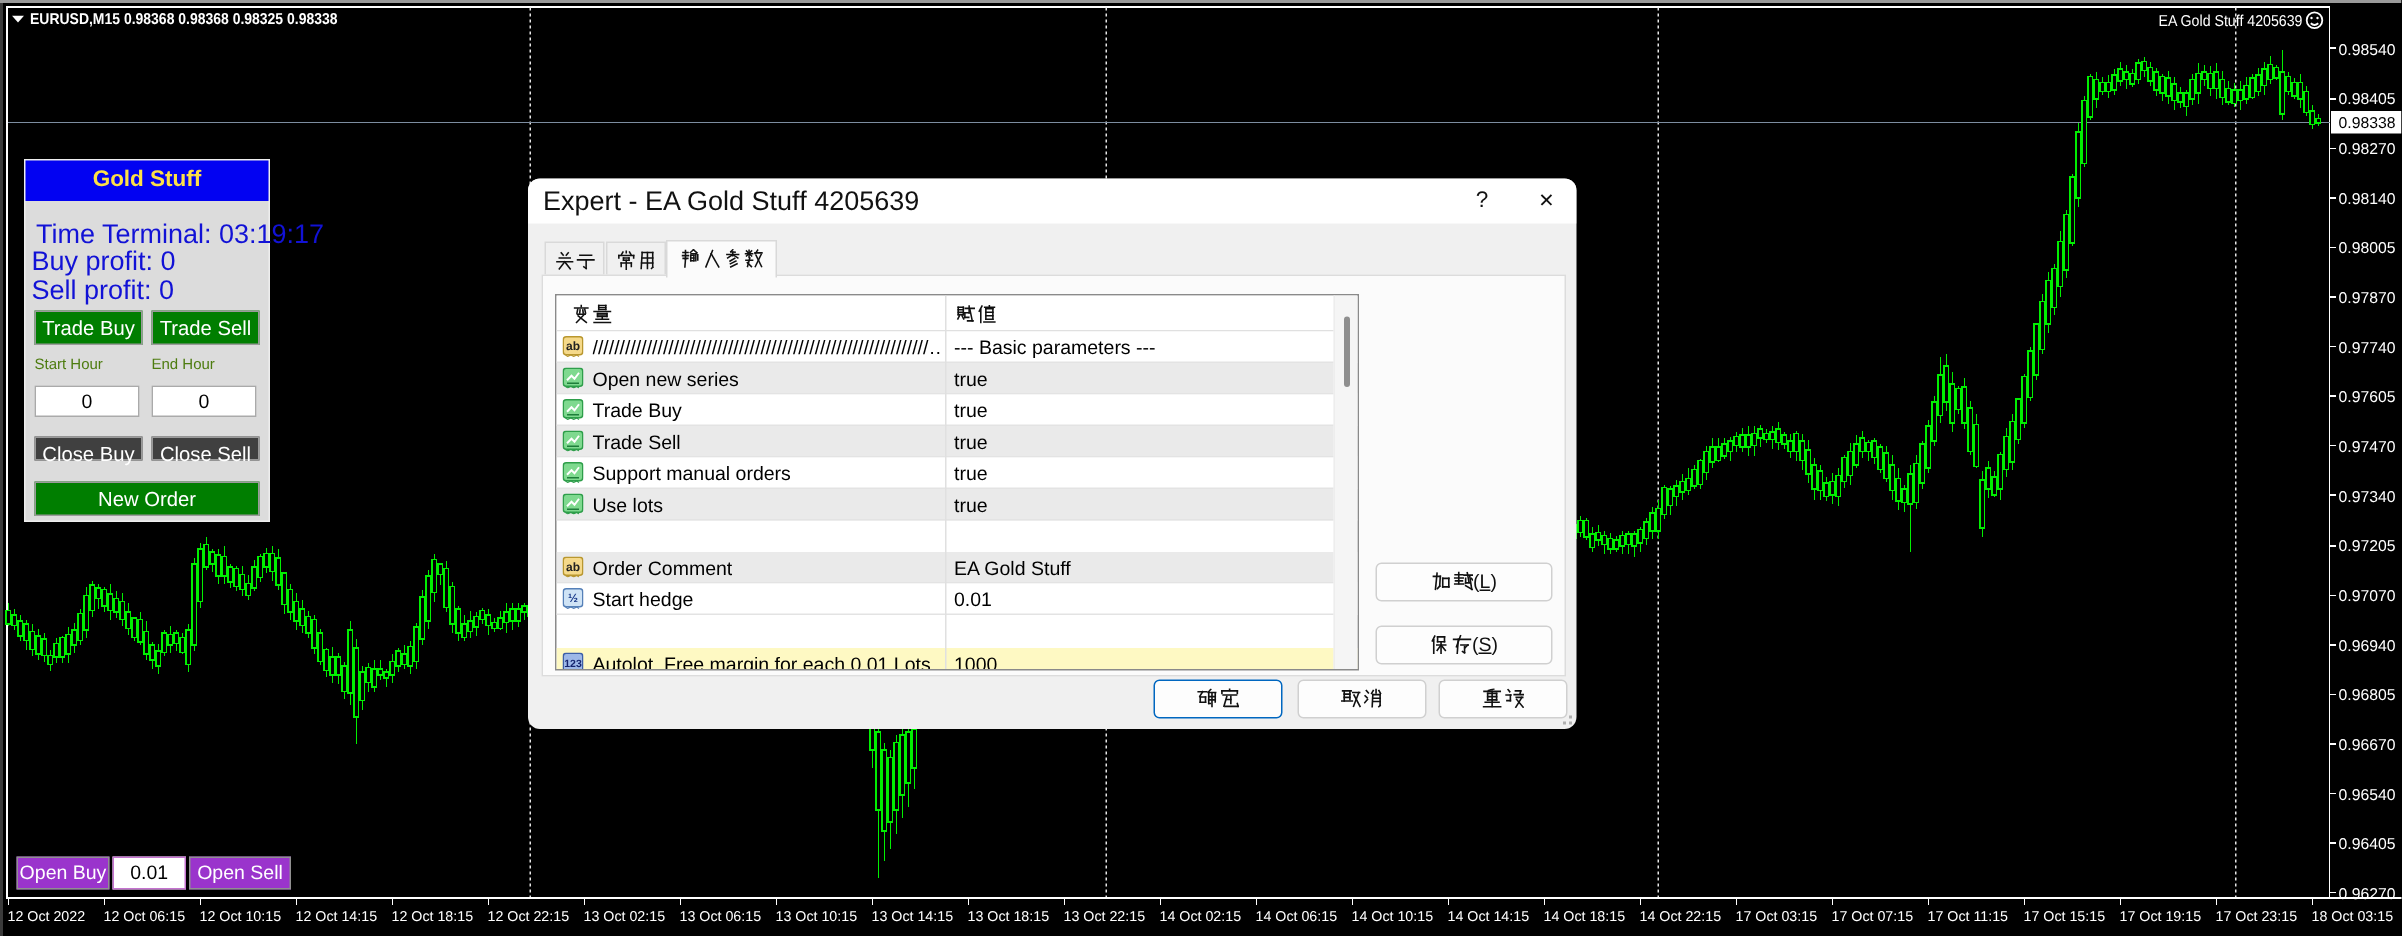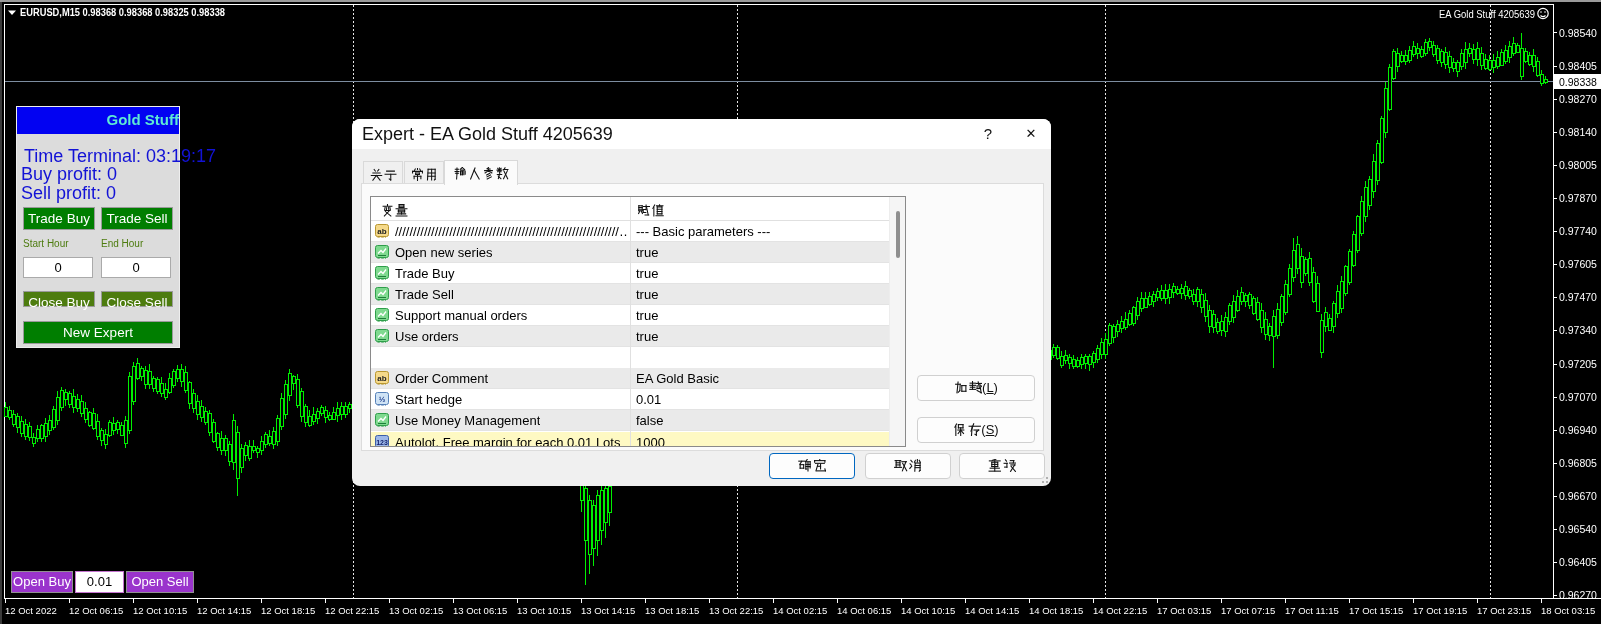--- a/index.html
+++ b/index.html
@@ -3,25 +3,25 @@
 *{margin:0;padding:0;box-sizing:border-box}
 html,body{width:1601px;height:624px;background:#000;overflow:hidden;font-family:"Liberation Sans",sans-serif}
 #stage{position:relative;width:1601px;height:624px}
 #chart{position:absolute;left:0;top:0}
 .pl{font-size:10.5px;fill:#fff;font-family:"Liberation Sans",sans-serif}
 .tl{font-size:9.5px;fill:#fff;font-family:"Liberation Sans",sans-serif}
 .ttl{font-size:10.5px;font-weight:bold;fill:#fff;font-family:"Liberation Sans",sans-serif}
 .ea{font-size:10.5px;fill:#fff;font-family:"Liberation Sans",sans-serif}
 .sep{stroke:#e6e6e6;stroke-width:1;stroke-dasharray:2 2}
 #panel{position:absolute;left:16px;top:106px;width:164px;height:242px;background:#dcdcdc;border:1px solid #eee}
-#phead{position:absolute;left:0;top:0;width:100%;height:27px;background:#0202f2;color:#5eead4;font-size:15px;font-weight:bold;text-align:right;line-height:26px}
+#phead{position:absolute;left:0;top:0;width:100%;height:27px;background:#0202f2;color:#fde047;font-size:15px;font-weight:bold;text-align:center;line-height:26px}
 .pt{position:absolute;color:#1212d6;font-size:18px;white-space:nowrap}
 .pbtn{position:absolute;height:23px;color:#fff;font-size:13.5px;text-align:center;line-height:22px;border:1px solid #9a9a9a}
 .green{background:#007e00}
-.purple{background:#4d7c0f;height:16px}
+.purple{background:#404040;height:16px}
 .plab{position:absolute;color:#4d7c0f;font-size:10px;}
 .pin{position:absolute;height:21px;background:#fff;border:1px solid #aaa;color:#000;font-size:13px;text-align:center;line-height:19px}
 .obtn{position:absolute;top:571px;height:21.5px;background:#9a34cc;border:1px solid #909090;color:#fff;font-size:13px;text-align:center;line-height:19px;white-space:nowrap}
 #lotin{position:absolute;top:571px;left:75px;width:49px;height:21.5px;background:#fff;border:1px solid #c473cf;color:#000;font-size:13px;text-align:center;line-height:19px}
 #dlg{position:absolute;left:352px;top:119px;width:699px;height:367px;background:#f0f0f0;border-radius:8px;overflow:hidden}
 #dtitle{position:absolute;left:10px;top:0;height:30px;line-height:30px;font-size:18px;color:#111;width:600px;background:transparent}
 #dlg::before{content:"";position:absolute;left:0;top:0;width:699px;height:30px;background:#fff}
 #dtitle{z-index:2}
 #dhelp{position:absolute;left:625px;top:4px;width:22px;height:22px;font-size:15px;color:#111;text-align:center;line-height:22px;z-index:2}
 #dclose{position:absolute;left:668px;top:4px;width:22px;height:22px;font-size:13px;color:#111;text-align:center;line-height:22px;z-index:2}
@@ -511,21 +511,21 @@
 <div class="pt" style="left:4px;top:57px">Buy profit: 0</div>
 <div class="pt" style="left:4px;top:76px">Sell profit: 0</div>
 <div class="pbtn green" style="left:6px;top:100px;width:72px">Trade Buy</div>
 <div class="pbtn green" style="left:84px;top:100px;width:72px">Trade Sell</div>
 <div class="plab" style="left:6px;top:131px;width:72px">Start Hour</div>
 <div class="plab" style="left:84px;top:131px;width:72px">End Hour</div>
 <div class="pin" style="left:6px;top:150px;width:70px">0</div>
 <div class="pin" style="left:84px;top:150px;width:70px">0</div>
 <div class="pbtn purple" style="left:6px;top:184px;width:72px">Close Buy</div>
 <div class="pbtn purple" style="left:84px;top:184px;width:72px">Close Sell</div>
-<div class="pbtn green" style="left:6px;top:214px;width:150px">New Expert</div>
+<div class="pbtn green" style="left:6px;top:214px;width:150px">New Order</div>
 </div>
 <div id="openbuy" class="obtn" style="left:11px;width:62px">Open Buy</div>
 <div id="lotin">0.01</div>
 <div class="obtn" style="left:126px;width:68px">Open Sell</div>
 <div id="dlg">
 <div id="dtitle">Expert - EA Gold Stuff 4205639</div>
 <div id="dhelp">?</div>
       <div id="dclose">✕</div>
 <div class="tab" style="left:11px;width:40px"><span style="letter-spacing:0"><svg width="13" height="13" viewBox="0 0 100 100" style="vertical-align:-2px" stroke="#111" stroke-width="8" stroke-linecap="square" fill="none">
             <line x1="32" y1="12" x2="42" y2="24"></line>
@@ -714,50 +714,40 @@
           <span class="rname">Support manual orders</span>
           <span class="rval">true</span>
         </div>
         <div class="trow" style="top:129.0px;background:#eaeaea">
           <span class="ric"><svg width="14" height="14" viewBox="0 0 14 14">
               <rect x="0.5" y="0.5" width="13" height="12" rx="2" fill="#7fd98f" stroke="#2e9e4a"></rect>
               <path d="M2 12.6l1.5 1 2-1 2 1 2-1 1.5 1" stroke="#2e9e4a" fill="none" stroke-width="0.8"></path>
               <path d="M3 8.5l3-3 2 2 3-4" stroke="#fff" stroke-width="1.3" fill="none"></path>
               <path d="M3 10.5h8" stroke="#1e7e3a" stroke-width="1" fill="none"></path>
             </svg></span>
-          <span class="rname">Use orders</span>
+          <span class="rname">Use lots</span>
           <span class="rval">true</span>
         </div>
         <div class="trow" style="top:171.2px;background:#eaeaea">
           <span class="ric"><svg width="14" height="14" viewBox="0 0 14 14">
               <rect x="0.5" y="0.5" width="13" height="12" rx="2" fill="#f5d98a" stroke="#b9972f"></rect>
               <path d="M2 12.6l1.5 1 2-1 2 1 2-1 1.5 1" stroke="#b9972f" fill="none" stroke-width="0.8"></path>
               <text x="7" y="9.5" font-size="8" font-weight="bold" text-anchor="middle" fill="#222" font-family="Liberation Sans">ab</text>
             </svg></span>
           <span class="rname">Order Comment</span>
-          <span class="rval">EA Gold Basic</span>
+          <span class="rval">EA Gold Stuff</span>
         </div>
         <div class="trow" style="top:192.3px;background:#fff">
           <span class="ric"><svg width="14" height="14" viewBox="0 0 14 14">
               <rect x="0.5" y="0.5" width="13" height="12" rx="2" fill="#cfe3f5" stroke="#5580b8"></rect>
               <path d="M2 12.6l1.5 1 2-1 2 1 2-1 1.5 1" stroke="#5580b8" fill="none" stroke-width="0.8"></path>
               <text x="7" y="9.5" font-size="8" font-weight="bold" text-anchor="middle" fill="#1a3a8a" font-family="Liberation Sans">½</text>
             </svg></span>
           <span class="rname">Start hedge</span>
           <span class="rval">0.01</span>
-        </div>
-        <div class="trow" style="top:213.4px;background:#eaeaea">
-          <span class="ric"><svg width="14" height="14" viewBox="0 0 14 14">
-              <rect x="0.5" y="0.5" width="13" height="12" rx="2" fill="#7fd98f" stroke="#2e9e4a"></rect>
-              <path d="M2 12.6l1.5 1 2-1 2 1 2-1 1.5 1" stroke="#2e9e4a" fill="none" stroke-width="0.8"></path>
-              <path d="M3 8.5l3-3 2 2 3-4" stroke="#fff" stroke-width="1.3" fill="none"></path>
-              <path d="M3 10.5h8" stroke="#1e7e3a" stroke-width="1" fill="none"></path>
-            </svg></span>
-          <span class="rname">Use Money Management</span>
-          <span class="rval">false</span>
         </div>
         <div class="trow" style="top:234.5px;background:#fef9c3">
           <span class="ric"><svg width="14" height="14" viewBox="0 0 14 14">
               <rect x="0.5" y="0.5" width="13" height="12" rx="2" fill="#9db8e8" stroke="#3c5fa8"></rect>
               <path d="M2 12.6l1.5 1 2-1 2 1 2-1 1.5 1" stroke="#3c5fa8" fill="none" stroke-width="0.8"></path>
               <text x="7" y="9.5" font-size="7" font-weight="bold" text-anchor="middle" fill="#15246e" font-family="Liberation Sans">123</text>
             </svg></span>
           <span class="rname">Autolot. Free margin for each 0.01 Lots</span>
           <span class="rval">1000</span>
         </div>

